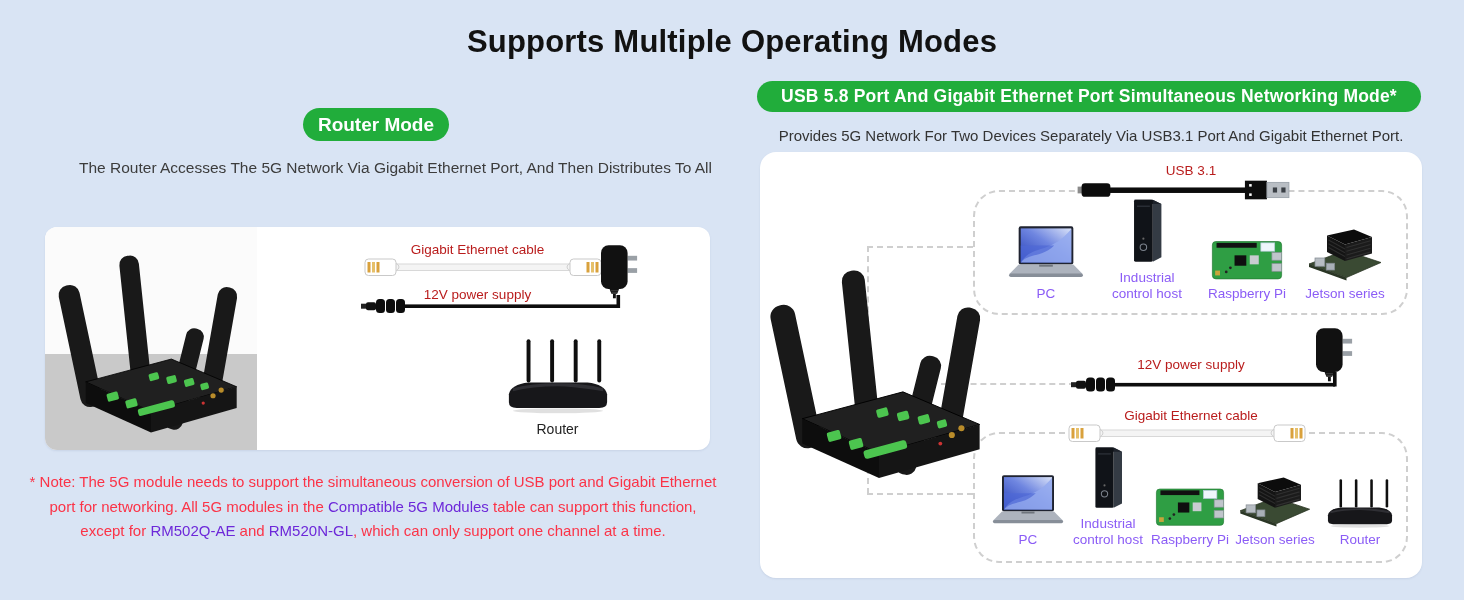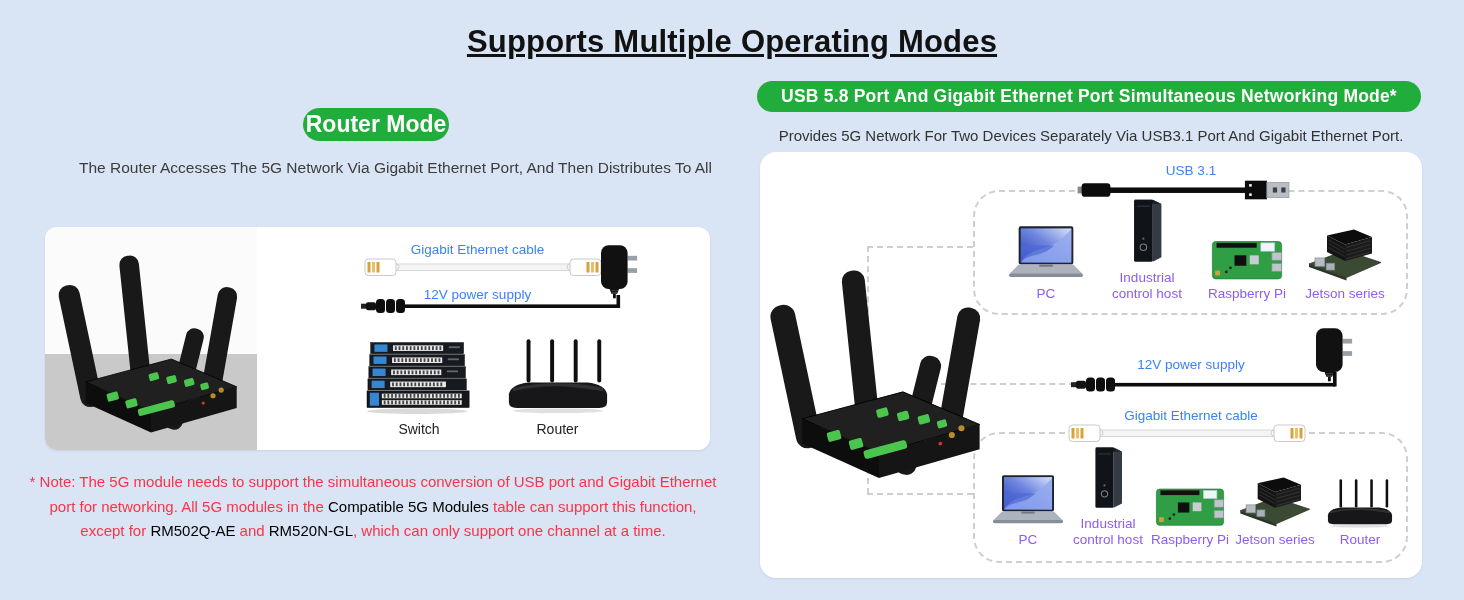--- a/index.html
+++ b/index.html
@@ -1,38 +1,38 @@
 <!DOCTYPE html>
 <html><head>
 <meta charset="utf-8">
 <style>
   html,body{margin:0;padding:0;background:#d9e4f4;}
   #stage{position:relative;width:1464px;height:600px;background:#d9e4f4;overflow:hidden;
          font-family:"Liberation Sans",sans-serif;-webkit-font-smoothing:antialiased;}
   .abs{position:absolute;}
-  .title{left:0;top:24px;width:1464px;text-align:center;font-size:31px;font-weight:700;color:#121212;letter-spacing:.2px;text-decoration:underline;}
+  .title{left:0;top:24px;width:1464px;text-align:center;font-size:31px;font-weight:700;color:#121212;letter-spacing:.2px;}
   .pill{background:#21ad3b;color:#fff;border-radius:18px;display:flex;align-items:center;justify-content:center;}
-  .pill-left{left:303px;top:108px;width:146px;height:33px;font-size:23px;font-weight:600;}
+  .pill-left{left:303px;top:108px;width:146px;height:33px;font-size:19px;font-weight:600;}
   .pill-right{left:757px;top:81px;width:664px;height:31px;font-size:17.5px;font-weight:700;letter-spacing:.2px;}
   .desc{left:36px;top:156px;width:676px;text-align:right;font-size:15.5px;color:#3c3c3c;line-height:24px;}
   .subtitle{left:760px;top:127px;width:662px;text-align:center;font-size:15px;color:#333;}
   .card{background:#fff;box-shadow:0 1px 2px rgba(120,140,170,.18);}
   .card-left{left:45px;top:227px;width:665px;height:223px;border-radius:12px;}
   .card-right{left:760px;top:152px;width:662px;height:426px;border-radius:16px;}
   .photo{left:0;top:0;width:212px;height:223px;border-radius:12px 0 0 12px;
          background:linear-gradient(#fbfbfb 0 57%,#c9c9c9 57% 100%);}
-  .cable-label{font-size:13.5px;color:#3b82f6;text-align:center;}
+  .cable-label{font-size:13.5px;color:#b91c1c;text-align:center;}
   .dev-label{font-size:13.5px;color:#8b5cf6;text-align:center;line-height:16px;margin-top:4px;}
   .io-label{font-size:14px;color:#222;text-align:center;}
   .dashed-box{border:2px dashed #cfcfcf;border-radius:26px;}
   .dash-h{border-top:2px dashed #cfcfcf;height:0;}
   .dash-v{border-left:2px dashed #cfcfcf;width:0;}
   .cell{display:flex;flex-direction:column;align-items:center;justify-content:flex-end;}
   .note{left:28px;top:470px;width:690px;text-align:center;font-size:15px;line-height:24.5px;color:#fb3347;}
-  .note .g{color:#000000;}
+  .note .g{color:#6d28d9;}
   .z2{z-index:2;} .z3{z-index:3;}
 </style>
 </head>
 <body>
 
 <svg width="0" height="0" style="position:absolute" aria-hidden="true">
   <defs>
     <linearGradient id="lgrad" x1="0" y1="1" x2="1" y2="0">
       <stop offset="0" stop-color="#2740b8"></stop>
         <stop offset=".55" stop-color="#6f86e0"></stop>
@@ -230,26 +230,20 @@
     <svg class="abs" style="left:316px;top:68px" width="266" height="22" viewBox="0 0 266 22">
       <rect x="0" y="8.7" width="6" height="5" fill="#222"></rect>
       <rect x="5" y="7.2" width="10" height="8" rx="2" fill="#111"></rect>
       <rect x="15" y="4" width="9" height="14" rx="3.5" fill="#0d0d0d"></rect>
       <rect x="25" y="4" width="9" height="14" rx="3.5" fill="#0d0d0d"></rect>
       <rect x="35" y="4" width="9" height="14" rx="3.5" fill="#0d0d0d"></rect>
       <rect x="43" y="9.4" width="216" height="3.6" fill="#0d0d0d"></rect>
       <rect x="255.5" y="0" width="3.6" height="13" fill="#0d0d0d"></rect>
     </svg>
 
-    <div class="abs cell" style="left:310px;top:110px;width:128px;height:100px">
-      <svg width="126" height="78" viewBox="0 0 128 84">
-          <use href="#sym-switch"></use>
-        </svg>
-      <div class="io-label" style="margin-top:6px">Switch</div>
-    </div>
 
     <div class="abs cell" style="left:455px;top:104px;width:115px;height:106px">
       <svg width="110" height="77" viewBox="0 0 112 78">
           <use href="#sym-wrouter"></use>
         </svg>
       <div class="io-label" style="margin-top:7px">Router</div>
     </div>
   </div>
 
   <div class="abs note">

